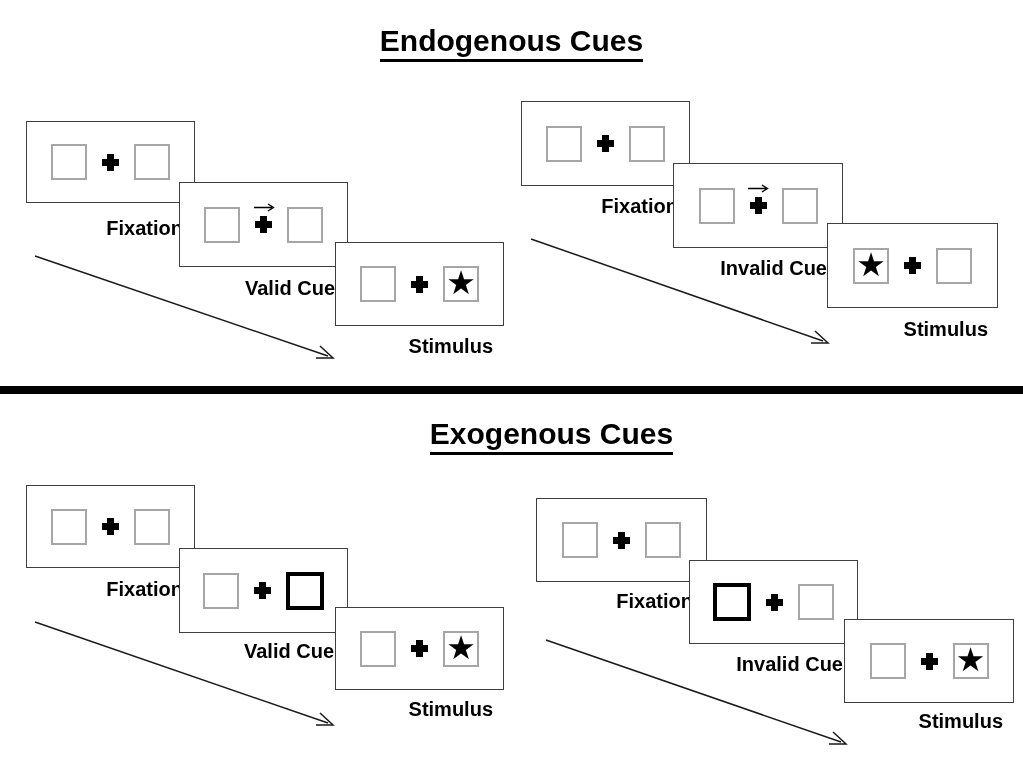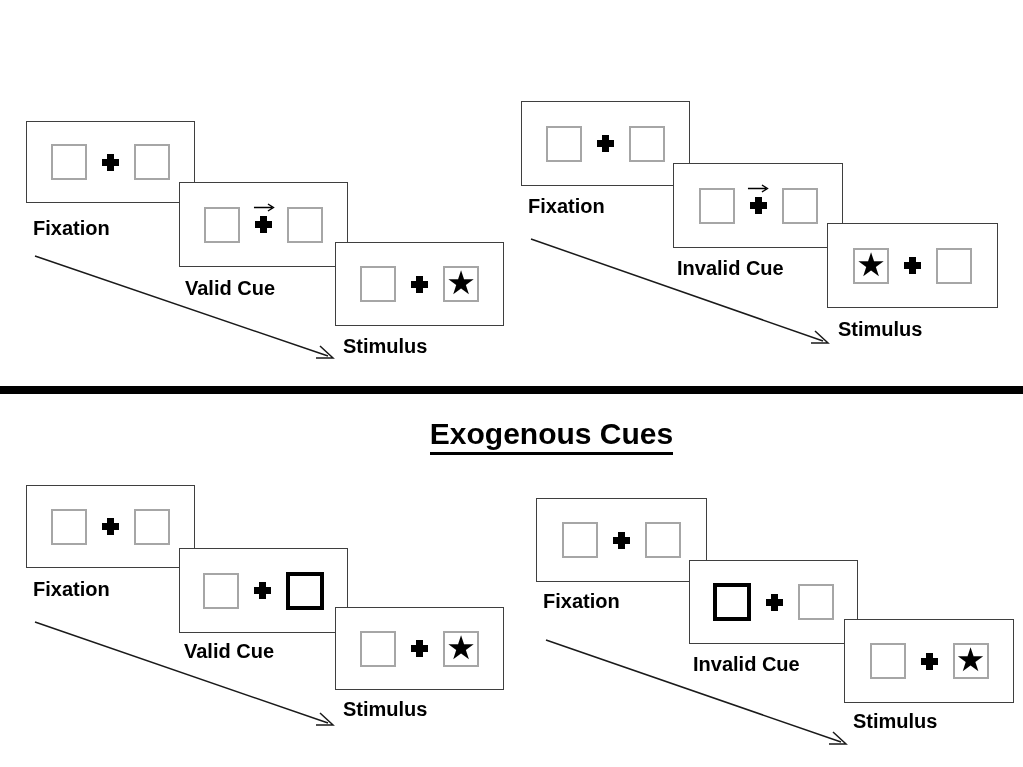--- a/index.html
+++ b/index.html
@@ -29,31 +29,34 @@
   .plus::before {
     content:""; position:absolute; left:5px; top:0; width:7px; height:17px; background:#000;
   }
   .plus::after {
     content:""; position:absolute; left:0; top:5px; width:17px; height:7px; background:#000;
   }
   .plus-wrap { position:relative; width:17px; height:17px; flex:0 0 auto; }
   .cue-arrow { position:absolute; left:50%; top:-14px; transform:translateX(-46%); }
   .star { font-size:33px; line-height:33px; color:#000; margin-top:-3px; }
   .panel-label {
-    position:absolute; width:150px; text-align:left; font-size:20px;
+    position:absolute; width:150px; text-align:right; font-size:20px;
     font-weight:bold; color:#000; line-height:24px;
   }
   .timeline-arrow { position:absolute; }
   .divider { position:absolute; left:0; top:386px; width:1023px; height:8px; background:#000; }
 </style>
 </head>
 <body>
 
 <div class="canvas">
 
+  <div class="section-title-wrap" style="top:24px;">
+    <span class="section-title">Endogenous Cues</span>
+  </div>
 
   <div class="panel" style="left:26px; top:121px; width:169px; height:82px; z-index:1">
     <div class="sq"></div>
     <div class="plus"></div>
     <div class="sq"></div>
   </div>
   <div class="panel-label" style="left:33px; top:216px;">Fixation</div>
 
   <div class="panel" style="left:179px; top:182px; width:169px; height:85px; z-index:2">
     <div class="sq"></div>

